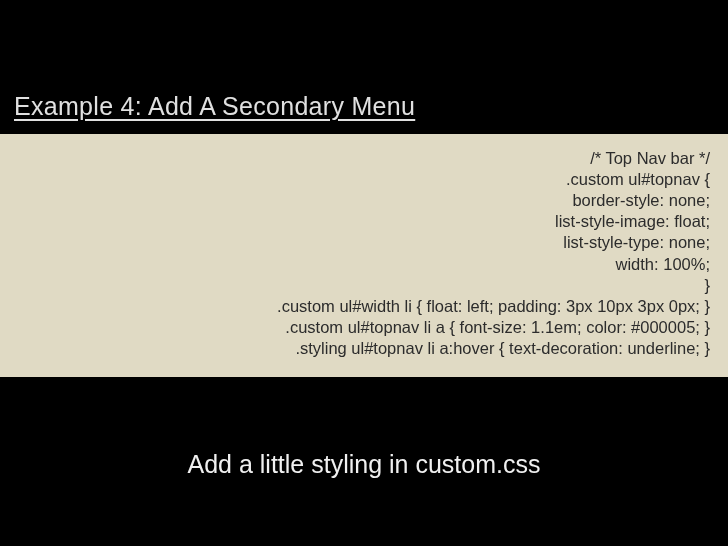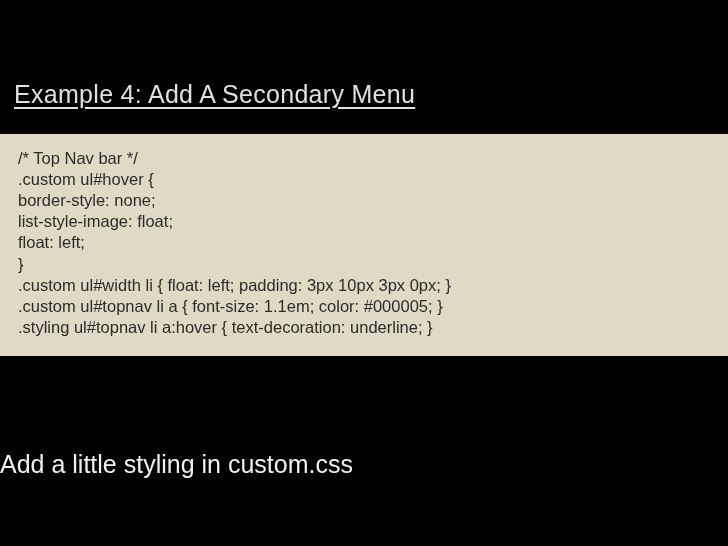--- a/index.html
+++ b/index.html
@@ -11,21 +11,21 @@
     overflow: hidden;
     position: relative;
   }
   .slide {
     width: 100%;
     height: 100%;
     position: relative;
   }
   .title {
     position: absolute;
-    top: 80px;
+    top: 92px;
     left: 14px;
     color: #e0e0e0;
     font-size: 25px;
     font-weight: 400;
     text-decoration: underline;
     text-underline-offset: 4px;
     letter-spacing: 0.3px;
     text-align: center;
   }
   .code-panel {
@@ -35,45 +35,47 @@
     right: 0;
     background: #e0dac4;
     padding: 14px 18px 18px 18px;
   }
   .code-line {
     font-family: Arial, Helvetica, sans-serif;
     font-size: 16.5px;
     line-height: 1.28;
     color: #2c2c2c;
     white-space: pre;
+    text-align: right;
   }
   .caption {
     position: absolute;
     top: 450px;
     left: 0;
     width: 100%;
-    text-align: left;
+    text-align: center;
     color: #f0f0f0;
     font-size: 25px;
     font-weight: 400;
   }
 </style>
 </head>
 <body>
 
 <div class="slide">
 
   <div class="title">Example 4:  Add A Secondary Menu</div>
 
   <div class="code-panel">
     <div class="code-line">/* Top Nav bar */</div>
-    <div class="code-line">.custom ul#hover {</div>
+    <div class="code-line">.custom ul#topnav {</div>
     <div class="code-line">border-style: none;</div>
     <div class="code-line">list-style-image: float;</div>
-    <div class="code-line">float: left;</div>
+    <div class="code-line">list-style-type: none;</div>
+    <div class="code-line">width: 100%;</div>
     <div class="code-line">}</div>
     <div class="code-line">.custom ul#width li { float: left; padding: 3px 10px 3px 0px; }</div>
     <div class="code-line">.custom ul#topnav li a { font-size: 1.1em; color: #000005; }</div>
     <div class="code-line">.styling ul#topnav li a:hover { text-decoration: underline; }</div>
   </div>
 
   <div class="caption">Add a little styling in custom.css</div>
 
 </div>
 

